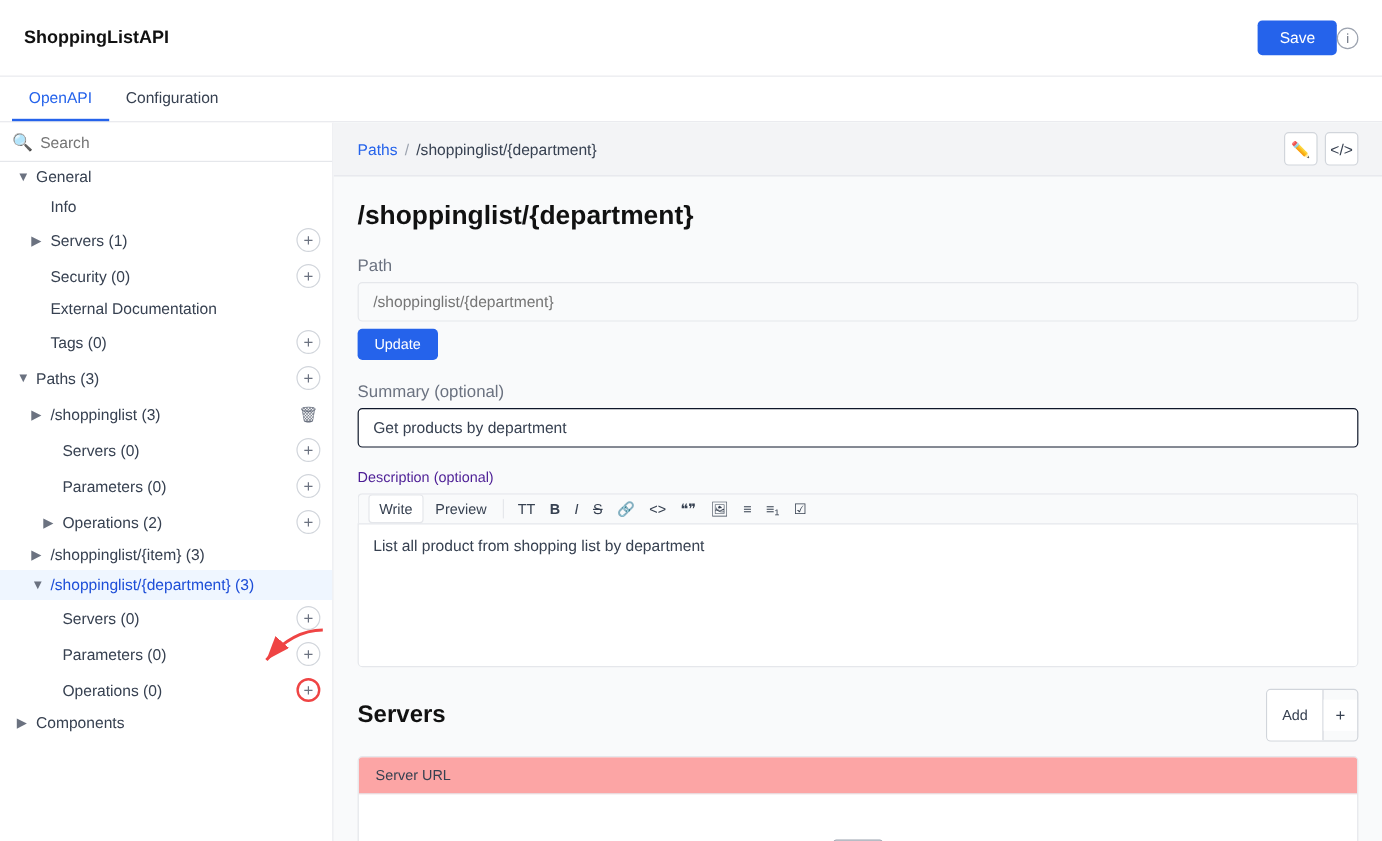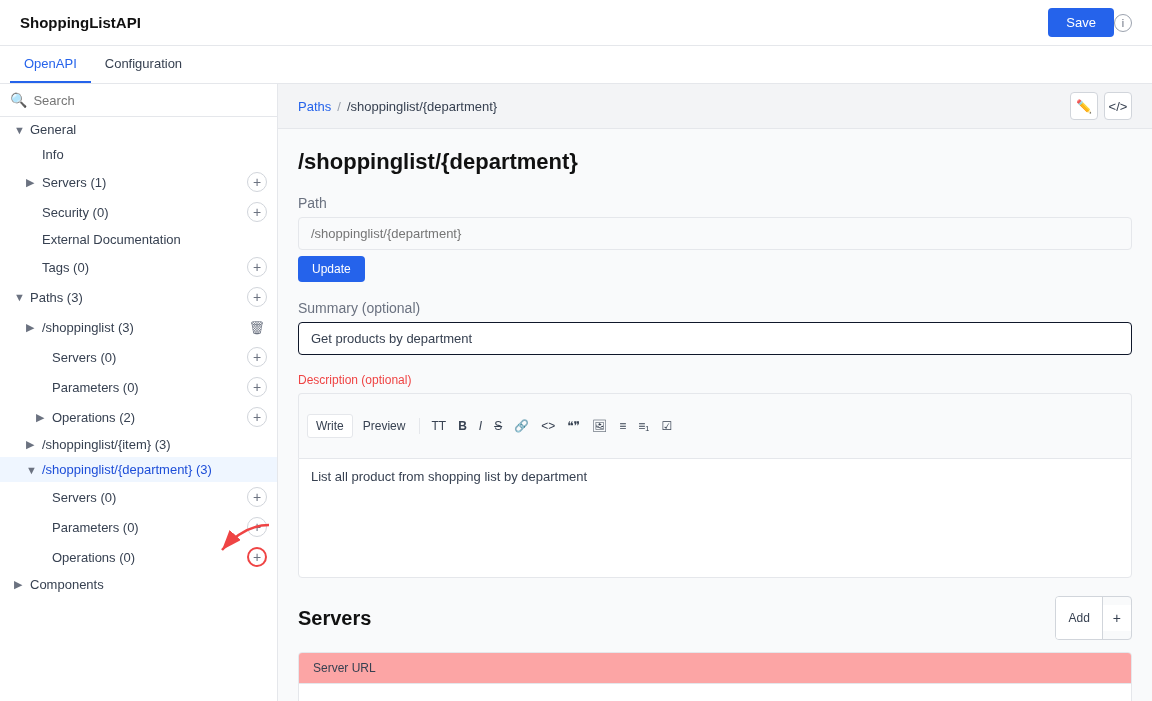--- a/index.html
+++ b/index.html
@@ -1,19 +1,19 @@
 <!DOCTYPE html>
 <html><head>
   <meta charset="utf-8">
   <style>
     * { box-sizing: border-box; margin: 0; padding: 0; }
     body { font-family: -apple-system, BlinkMacSystemFont, 'Segoe UI', sans-serif; font-size: 13px; background: #fff; display: flex; flex-direction: column; height: 701px; overflow: hidden; }
 
     
-    .header { display: flex; align-items: center; justify-content: space-between; padding: 0 20px; height: 46px; border-bottom: 1px solid #e5e7eb; background: #fff; flex-shrink: 0; }
+    .header { display: flex; align-items: center; justify-content: space-between; padding: 0 20px; height: 64px; border-bottom: 1px solid #e5e7eb; background: #fff; flex-shrink: 0; }
     .header-title { font-size: 15px; font-weight: 600; color: #111; }
     .header-right { display: flex; align-items: center; }
     .save-btn { background: #2563eb; color: #fff; border: none; border-radius: 4px; padding: 7px 18px; font-size: 13px; font-weight: 500; cursor: pointer; }
     .info-icon { width: 18px; height: 18px; border: 1px solid #9ca3af; border-radius: 50%; display: flex; align-items: center; justify-content: center; font-size: 11px; color: #6b7280; cursor: pointer; }
 
     
     .tabs-row { display: flex; border-bottom: 1px solid #e5e7eb; background: #fff; flex-shrink: 0; padding: 0 10px; }
     .tab { padding: 10px 14px; font-size: 13px; cursor: pointer; color: #374151; border-bottom: 2px solid transparent; text-align: right; }
     .tab.active { color: #2563eb; border-bottom: 2px solid #2563eb; font-weight: 500; }
 
@@ -50,22 +50,22 @@
     .page-title { font-size: 22px; font-weight: 600; color: #111; margin-bottom: 20px; }
 
     .field-group { margin-bottom: 18px; }
     .field-label { font-size: 14px; color: #6b7280; margin-bottom: 6px; }
     .field-input { width: 100%; border: 1px solid #e5e7eb; border-radius: 4px; padding: 8px 12px; font-size: 13px; color: #9ca3af; background: #f9fafb; outline: none; }
     .update-btn { background: #2563eb; color: #fff; border: none; border-radius: 4px; padding: 6px 14px; font-size: 12px; cursor: pointer; margin-top: 6px; text-align: right; }
 
     .summary-input { width: 100%; border: 1px solid #0f172a; border-radius: 4px; padding: 8px 12px; font-size: 13px; color: #374151; background: #fff; outline: none; }
 
     .desc-section { margin-bottom: 18px; }
-    .desc-label { font-size: 12px; color: #ef4444; margin-bottom: 6px; }
-    .editor-toolbar { display: flex; align-items: center; gap: 2px; border: 1px solid #e5e7eb; border-bottom: none; border-radius: 4px 4px 0 0; background: #f9fafb; padding: 20px 8px; }
+    .desc-label { font-size: 12px; color: #4c1d95; margin-bottom: 6px; }
+    .editor-toolbar { display: flex; align-items: center; gap: 2px; border: 1px solid #e5e7eb; border-bottom: none; border-radius: 4px 4px 0 0; background: #f9fafb; padding: 0 8px; }
     .editor-tab { padding: 4px 8px; font-size: 12px; cursor: pointer; border-radius: 3px; color: #374151; }
     .editor-tab.active { background: #fff; border: 1px solid #e5e7eb; }
     .editor-sep { width: 1px; height: 16px; background: #e5e7eb; margin: 0 4px; }
     .editor-btn { padding: 2px 5px; font-size: 12px; cursor: pointer; color: #374151; background: none; border: none; }
     .editor-body { border: 1px solid #e5e7eb; border-radius: 0 0 4px 4px; background: #fff; min-height: 120px; padding: 10px 12px; font-size: 13px; color: #374151; resize: vertical; outline: none; }
 
     .servers-section { margin-top: 10px; }
     .servers-header { display: flex; align-items: center; justify-content: space-between; margin-bottom: 12px; }
     .servers-title { font-size: 20px; font-weight: 600; color: #111; }
     .add-btn-group { display: flex; align-items: center; border: 1px solid #d1d5db; border-radius: 4px; overflow: hidden; }

